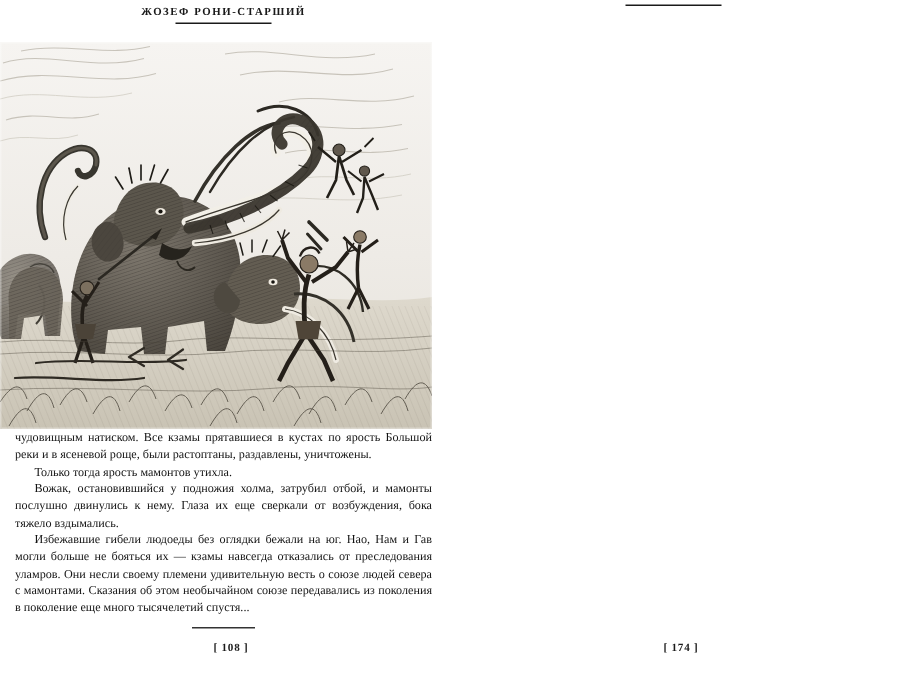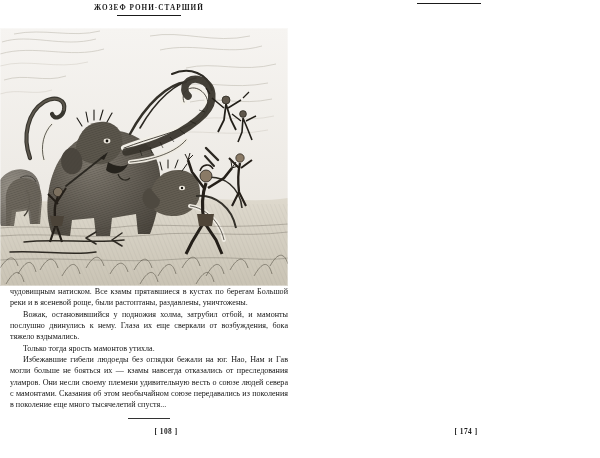--- a/index.html
+++ b/index.html
@@ -83,21 +83,21 @@
   
   .endrule {
     width: 42px;
     height: 0;
     border-top: 0.9px solid #333;
     margin: 7px auto 0 auto;
   }
   .folio {
     position: absolute;
     bottom: 6px;
-    left: 16px;
+    left: 4px;
     width: 100%;
     text-align: center;
     font-size: 7.4px;
     letter-spacing: 0.5px;
     font-weight: bold;
     color: #1a1a1a;
   }
   .gutter {
     position: absolute;
     left: 299px; top: 0;
@@ -345,23 +345,23 @@
           <path d="M0 200 C40 196, 80 204, 120 199 C160 194, 210 202, 288 196"></path>
           <path d="M0 208 C50 204, 100 212, 150 207 C200 202, 240 210, 288 204"></path>
           <path d="M0 232 C60 228, 120 236, 180 231 C230 227, 260 234, 288 230"></path>
         </g>
 
         <rect x="0" y="0" width="288" height="258" fill="none" stroke="#ffffff" stroke-width="2" opacity="0.35"></rect>
       </svg>
     </div>
 
     <div class="bodytext left-text">
-      <p class="cont">чудовищным натиском. Все кзамы прятавшиеся в кустах по берегам Большой реки и в ясеневой роще, были растоптаны, раздавлены, уничтожены.</p>
+      <p class="cont">чудовищным натиском. Все кзамы прятавшиеся в кустах по ярость Большой реки и в ясеневой роще, были растоптаны, раздавлены, уничтожены.</p>
+      <p class="ind">Только тогда ярость мамонтов утихла.</p>
       <p class="ind">Вожак, остановившийся у подножия холма, затрубил отбой, и мамонты послушно двинулись к нему. Глаза их еще сверкали от возбуждения, бока тяжело вздымались.</p>
-      <p class="ind">Только тогда ярость мамонтов утихла.</p>
       <p class="ind">Избежавшие гибели людоеды без оглядки бежали на юг. Нао, Нам и Гав могли больше не бояться их — кзамы навсегда отказались от преследования уламров. Они несли своему племени удивительную весть о союзе людей севера с мамонтами. Сказания об этом необычайном союзе передавались из поколения в поколение еще много тысячелетий спустя...</p>
       <div class="endrule"></div>
     </div>
 
     <div class="folio">[ 108 ]</div>
   </div>
 
   <div class="page page-right">
 
     <div class="runrule"></div>

